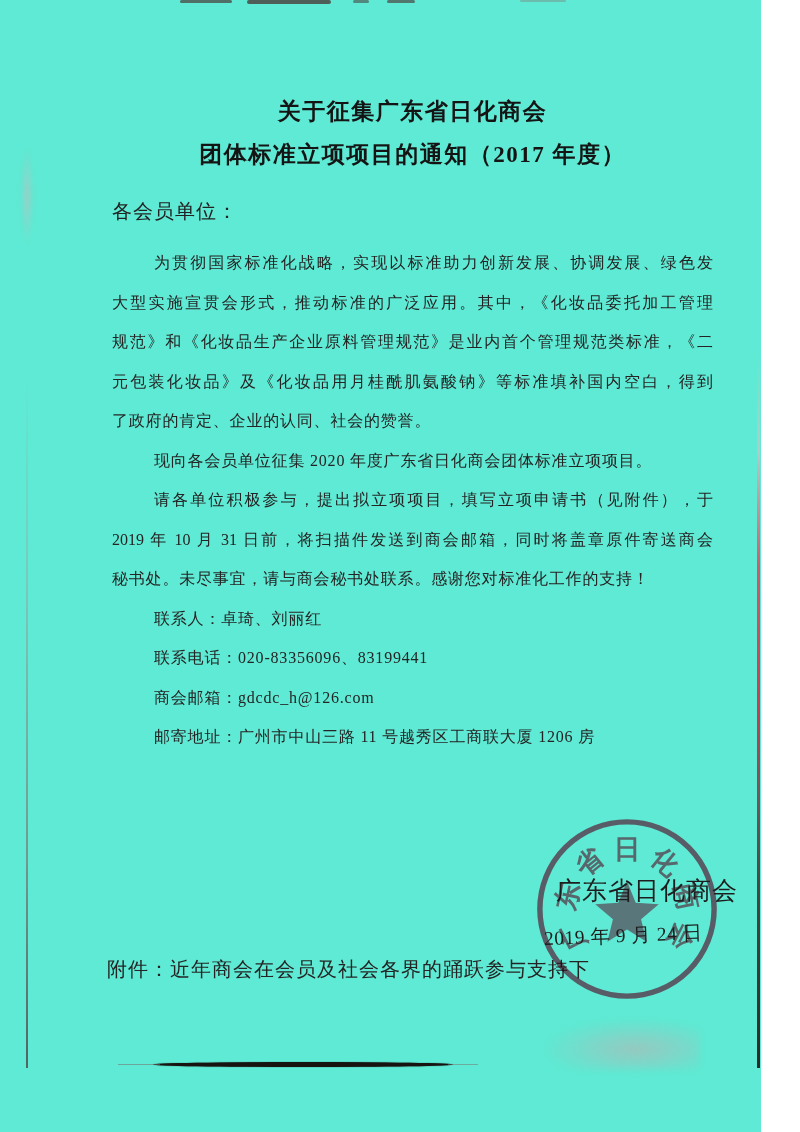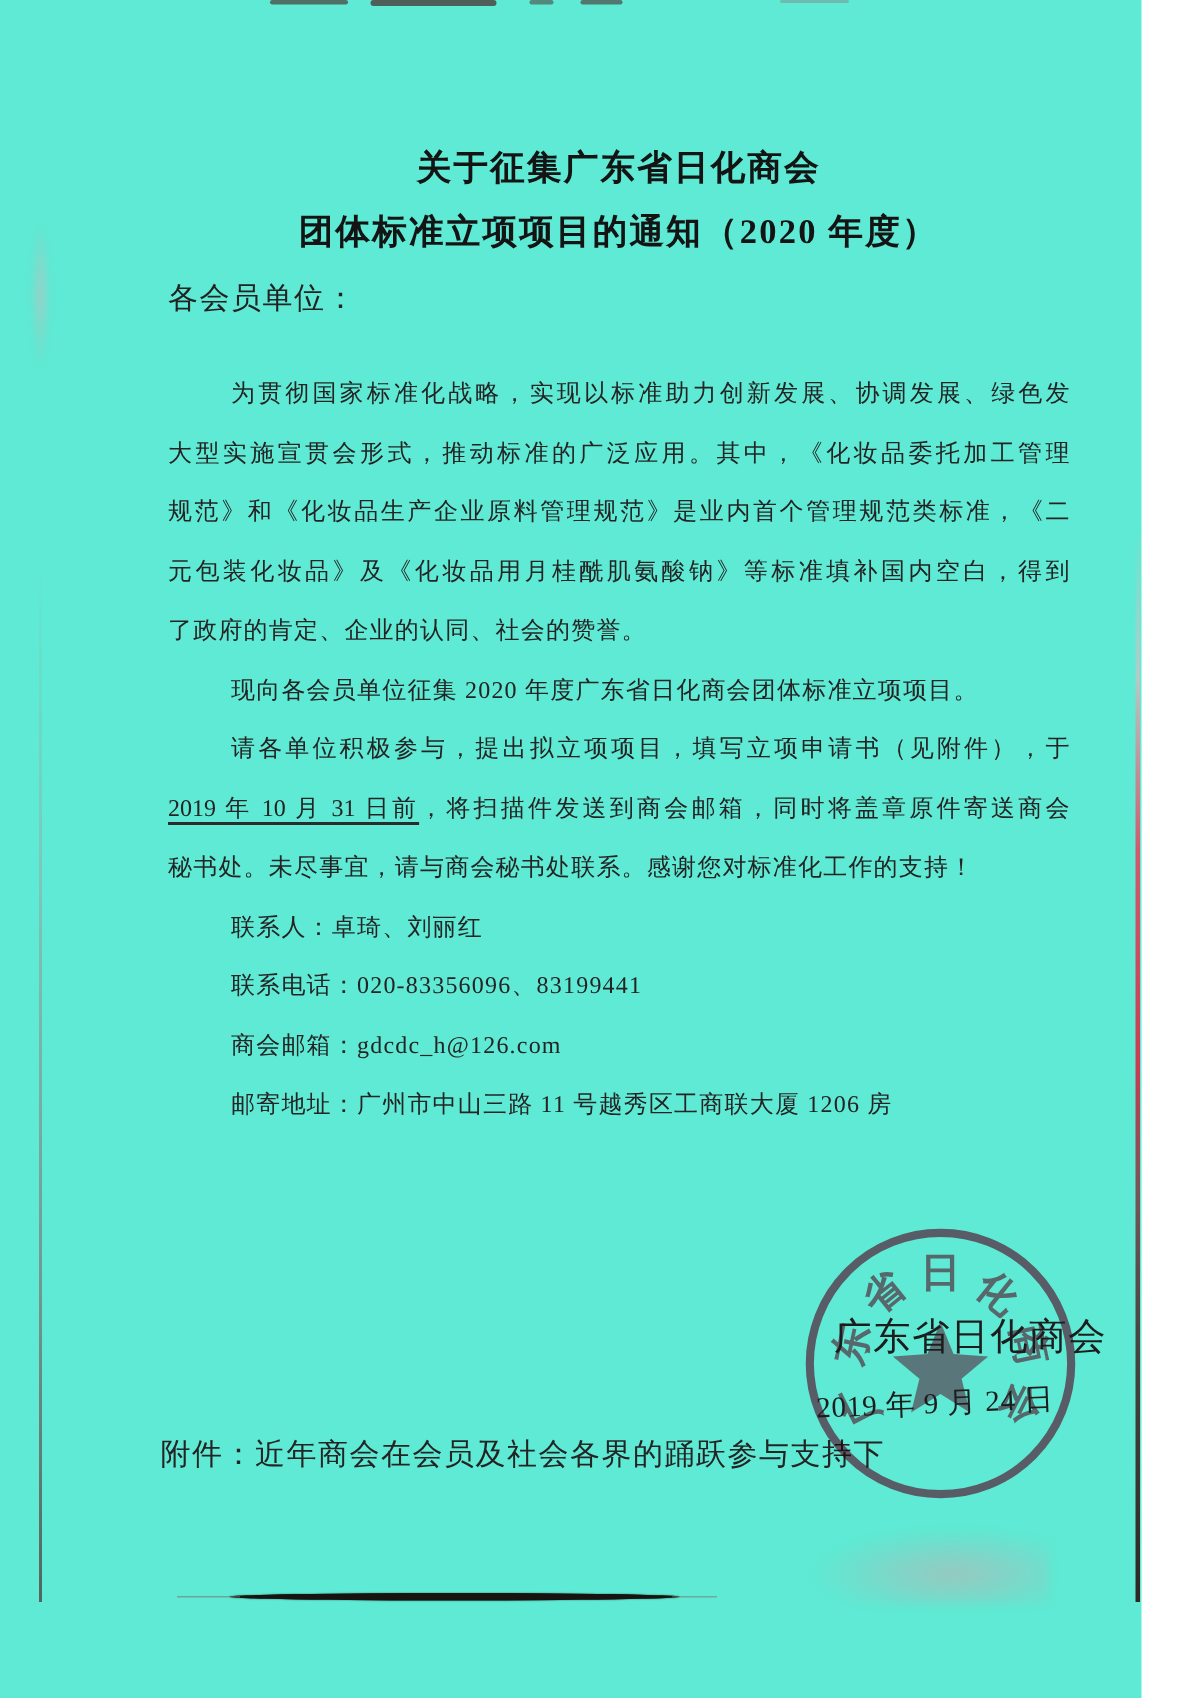--- a/index.html
+++ b/index.html
@@ -14,42 +14,41 @@
   
   .title{
     position:absolute;left:112px;width:601px;
     text-align:center;font-weight:700;color:#141414;
     font-size:23px;letter-spacing:1.5px;white-space:nowrap;
   }
   #title1{top:96px;}
   #title2{top:139px;}
   
   .greeting{
-    position:absolute;left:112px;top:185px;
+    position:absolute;left:112px;top:198px;
     font-size:20px;letter-spacing:1px;color:#222;text-align:center;
   }
   
   #body-lines{
     position:absolute;left:112px;top:243px;width:601px;
   }
   .line{
     height:39.5px;line-height:39.5px;
     font-size:16px;color:#242424;
     white-space:nowrap;
     letter-spacing:0.8px;
   }
   .line.justify{
     white-space:normal;
     text-align:justify;
     text-align-last:justify;
     letter-spacing:0;
   }
   .line.indent{padding-left:42px;}
   .line .u{
-    text-decoration:underline;
     text-underline-offset:4px;
     text-decoration-thickness:1.5px;
     text-decoration-color:#2b2b2b;
   }
   
   .sig-org{
     position:absolute;left:556px;top:874px;
     font-size:25px;letter-spacing:1px;color:#1d1d1d;z-index:3;
     white-space:nowrap;
   }
@@ -104,21 +103,21 @@
     background:radial-gradient(ellipse at 60% 60%, rgba(236,150,162,.4), rgba(236,150,162,0) 70%);
     filter:blur(3px);
   }
 </style>
 </head>
 <body>
 
 <div class="page">
 
   <div class="title" id="title1">关于征集广东省日化商会</div>
-  <div class="title" id="title2">团体标准立项项目的通知（2020 年度）</div>
+  <div class="title" id="title2">团体标准立项项目的通知（2017 年度）</div>
 
   <div class="greeting">各会员单位：</div>
 
   <div id="body-lines">
       <div class="line justify indent">为贯彻国家标准化战略，实现以标准助力创新发展、协调发展、绿色发</div>
       <div class="line justify">大型实施宣贯会形式，推动标准的广泛应用。其中，《化妆品委托加工管理</div>
       <div class="line justify">规范》和《化妆品生产企业原料管理规范》是业内首个管理规范类标准，《二</div>
       <div class="line justify">元包装化妆品》及《化妆品用月桂酰肌氨酸钠》等标准填补国内空白，得到</div>
       <div class="line">了政府的肯定、企业的认同、社会的赞誉。</div>
       <div class="line indent">现向各会员单位征集 2020 年度广东省日化商会团体标准立项项目。</div>

